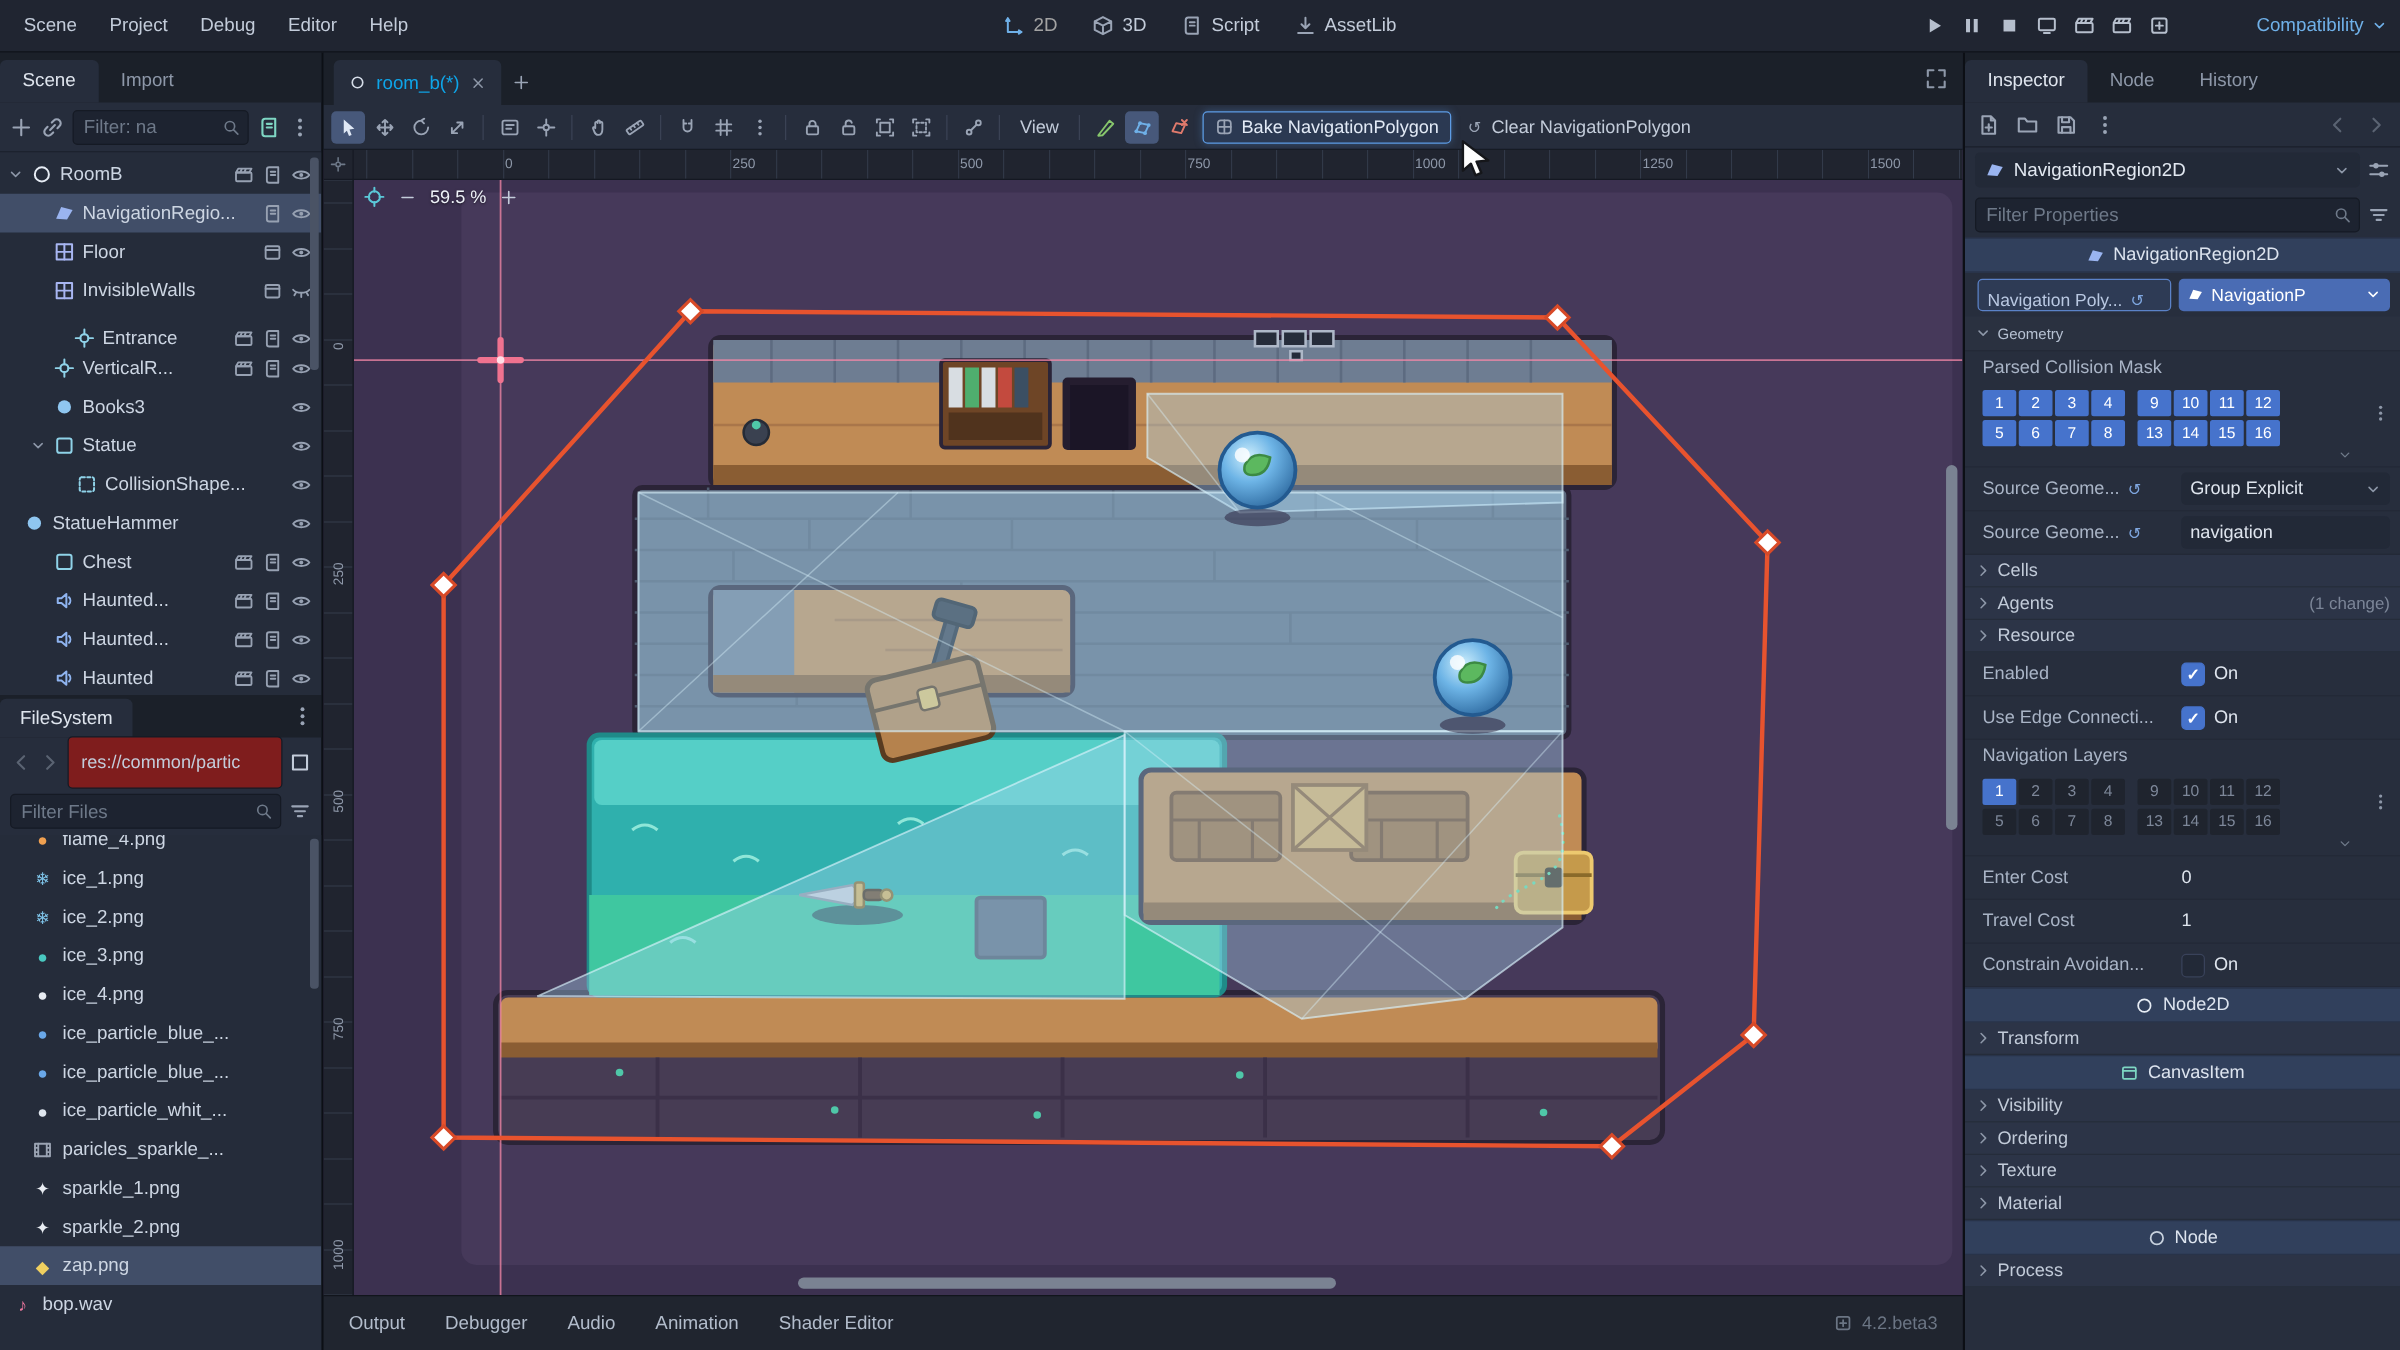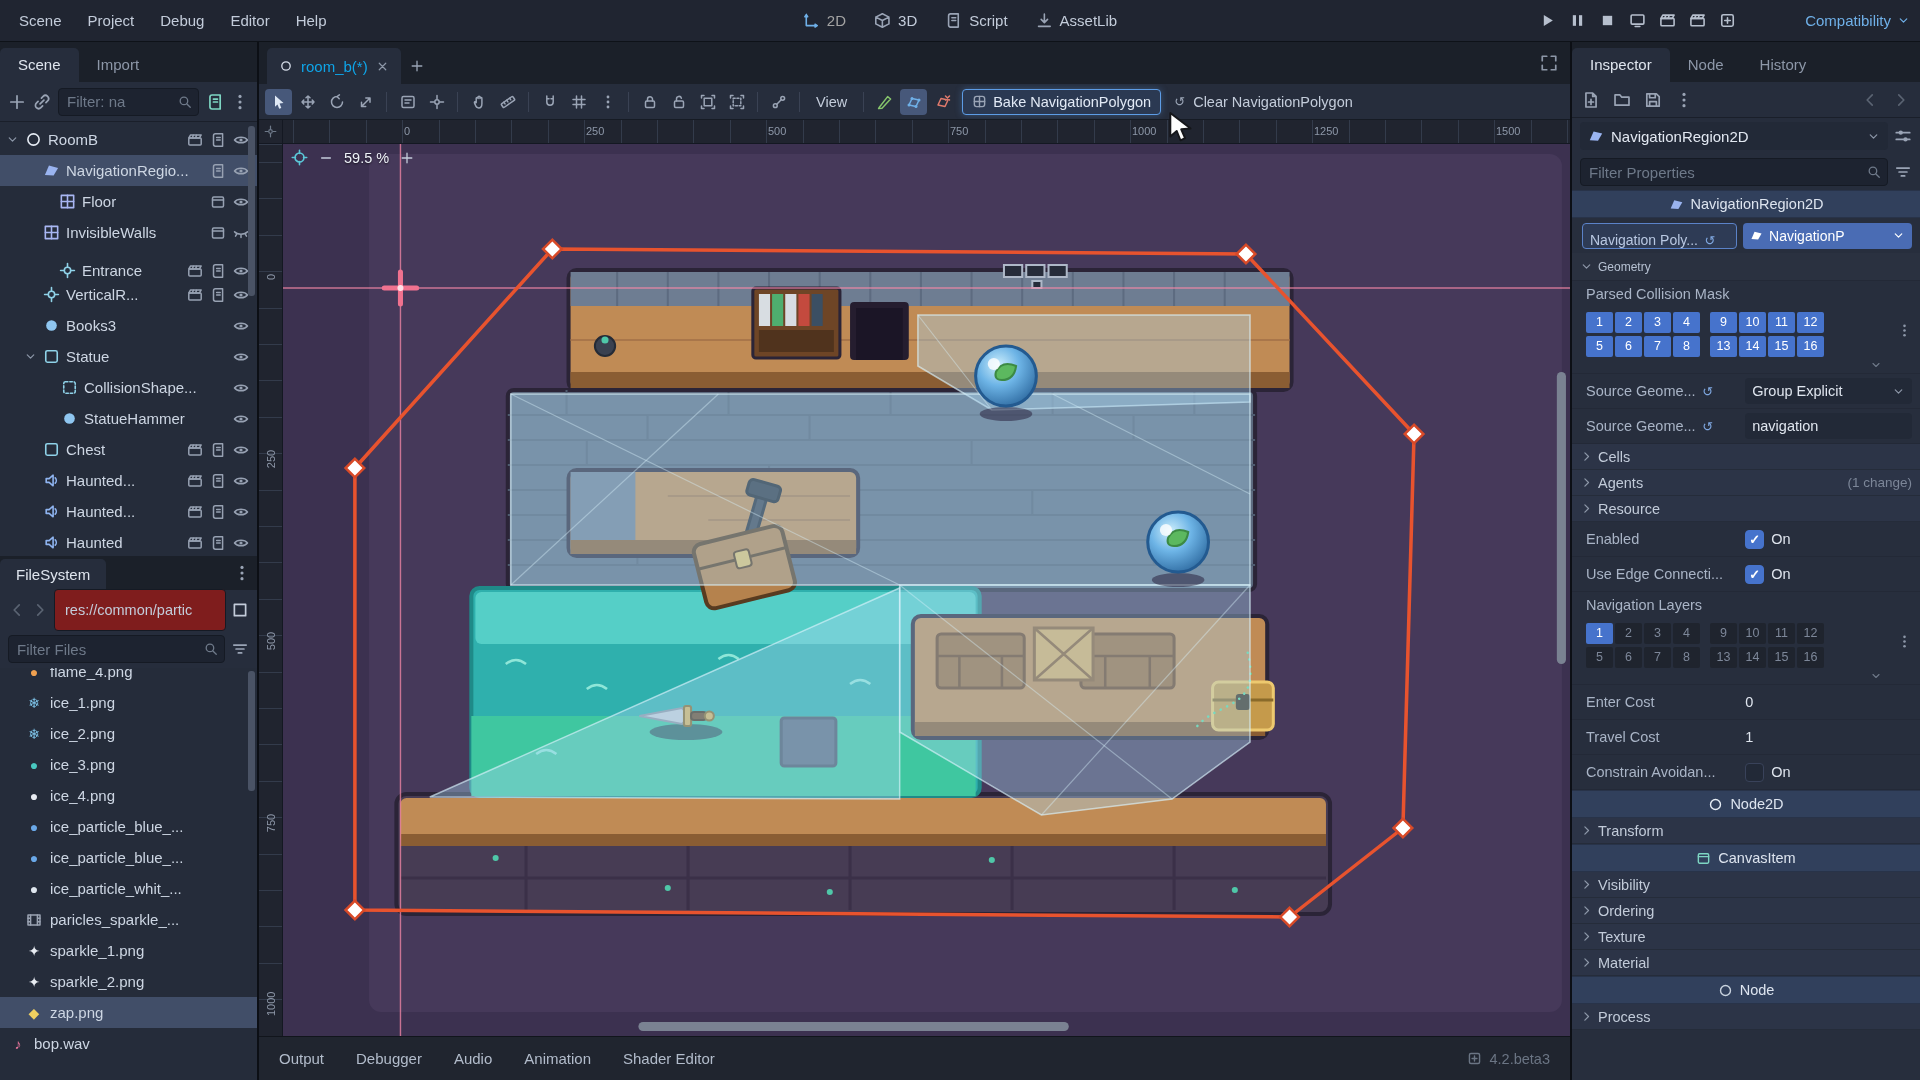--- a/index.html
+++ b/index.html
@@ -325,21 +325,21 @@
                 </svg>
               </span>
               <span class="ic" style="width: 16px; height: 16px; color: rgb(151, 161, 178);">
                 <svg viewBox="0 0 16 16" fill="none" stroke="currentColor" stroke-width="1.5" stroke-linecap="round" stroke-linejoin="round">
                   <path d="M1.5 8 C4.2 4.3 11.8 4.3 14.5 8 C11.8 11.7 4.2 11.7 1.5 8 Z"></path>
                   <circle cx="8" cy="8" r="1.6" fill="currentColor" stroke="none"></circle>
                 </svg>
               </span>
             </span>
           </div>
-          <div class="trow" style="padding-left: 40px;">
+          <div class="trow" style="padding-left: 24px;">
             <span class="expander"></span>
             <span class="ic" style="width: 17px; height: 17px; color: rgb(168, 182, 242);">
               <svg viewBox="0 0 16 16" fill="none" stroke="currentColor" stroke-width="1.5" stroke-linecap="round" stroke-linejoin="round">
                 <rect x="2.2" y="2.2" width="11.6" height="11.6"></rect>
                 <path d="M2.2 8 H13.8 M8 2.2 V13.8"></path>
               </svg>
             </span>
             <span class="lbl">Floor</span>
             <span class="trail">
               <span class="ic" style="width: 16px; height: 16px; color: rgb(151, 161, 178);">
@@ -487,21 +487,21 @@
             <span class="lbl">CollisionShape...</span>
             <span class="trail">
               <span class="ic" style="width: 16px; height: 16px; color: rgb(151, 161, 178);">
                 <svg viewBox="0 0 16 16" fill="none" stroke="currentColor" stroke-width="1.5" stroke-linecap="round" stroke-linejoin="round">
                   <path d="M1.5 8 C4.2 4.3 11.8 4.3 14.5 8 C11.8 11.7 4.2 11.7 1.5 8 Z"></path>
                   <circle cx="8" cy="8" r="1.6" fill="currentColor" stroke="none"></circle>
                 </svg>
               </span>
             </span>
           </div>
-          <div class="trow" style="padding-left: 42px;">
+          <div class="trow" style="">
             <span class="expander"></span>
             <span class="ic" style="width: 17px; height: 17px; color: rgb(143, 198, 240);">
               <svg viewBox="0 0 16 16" fill="currentColor" stroke="none">
                 <circle cx="8" cy="8" r="5"></circle>
               </svg>
             </span>
             <span class="lbl">StatueHammer</span>
             <span class="trail">
               <span class="ic" style="width: 16px; height: 16px; color: rgb(151, 161, 178);">
                 <svg viewBox="0 0 16 16" fill="none" stroke="currentColor" stroke-width="1.5" stroke-linecap="round" stroke-linejoin="round">

